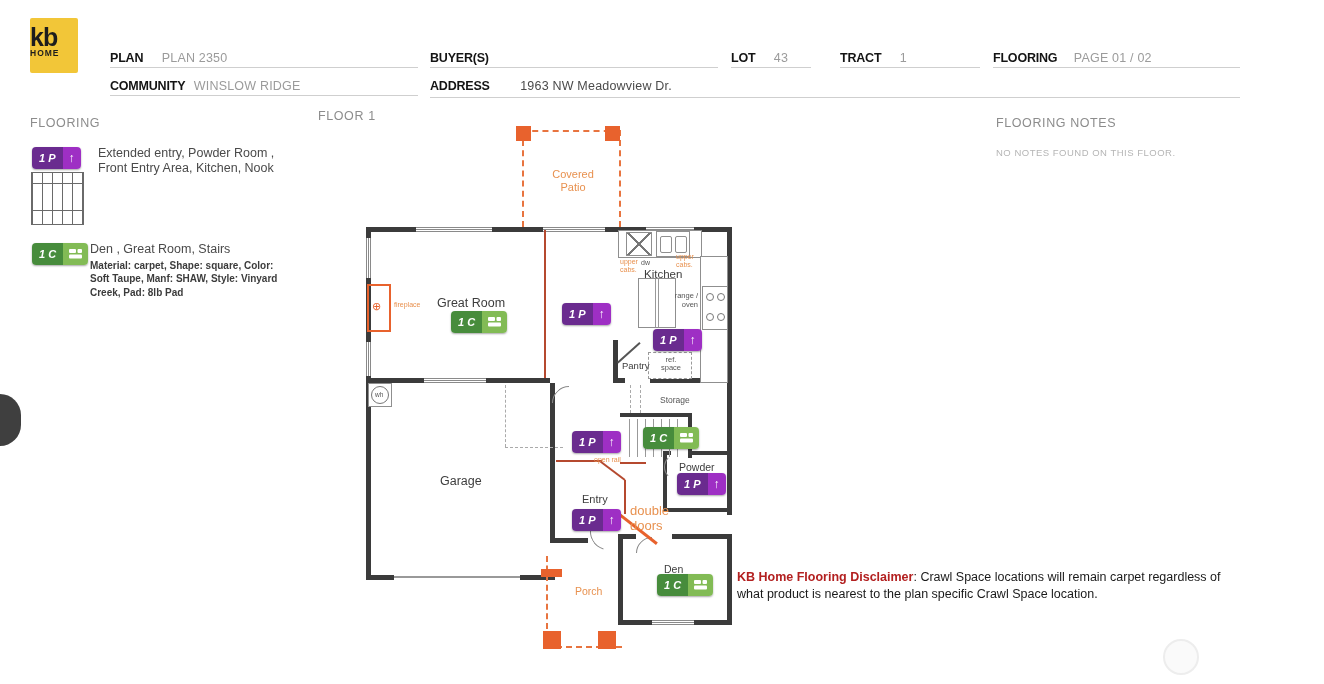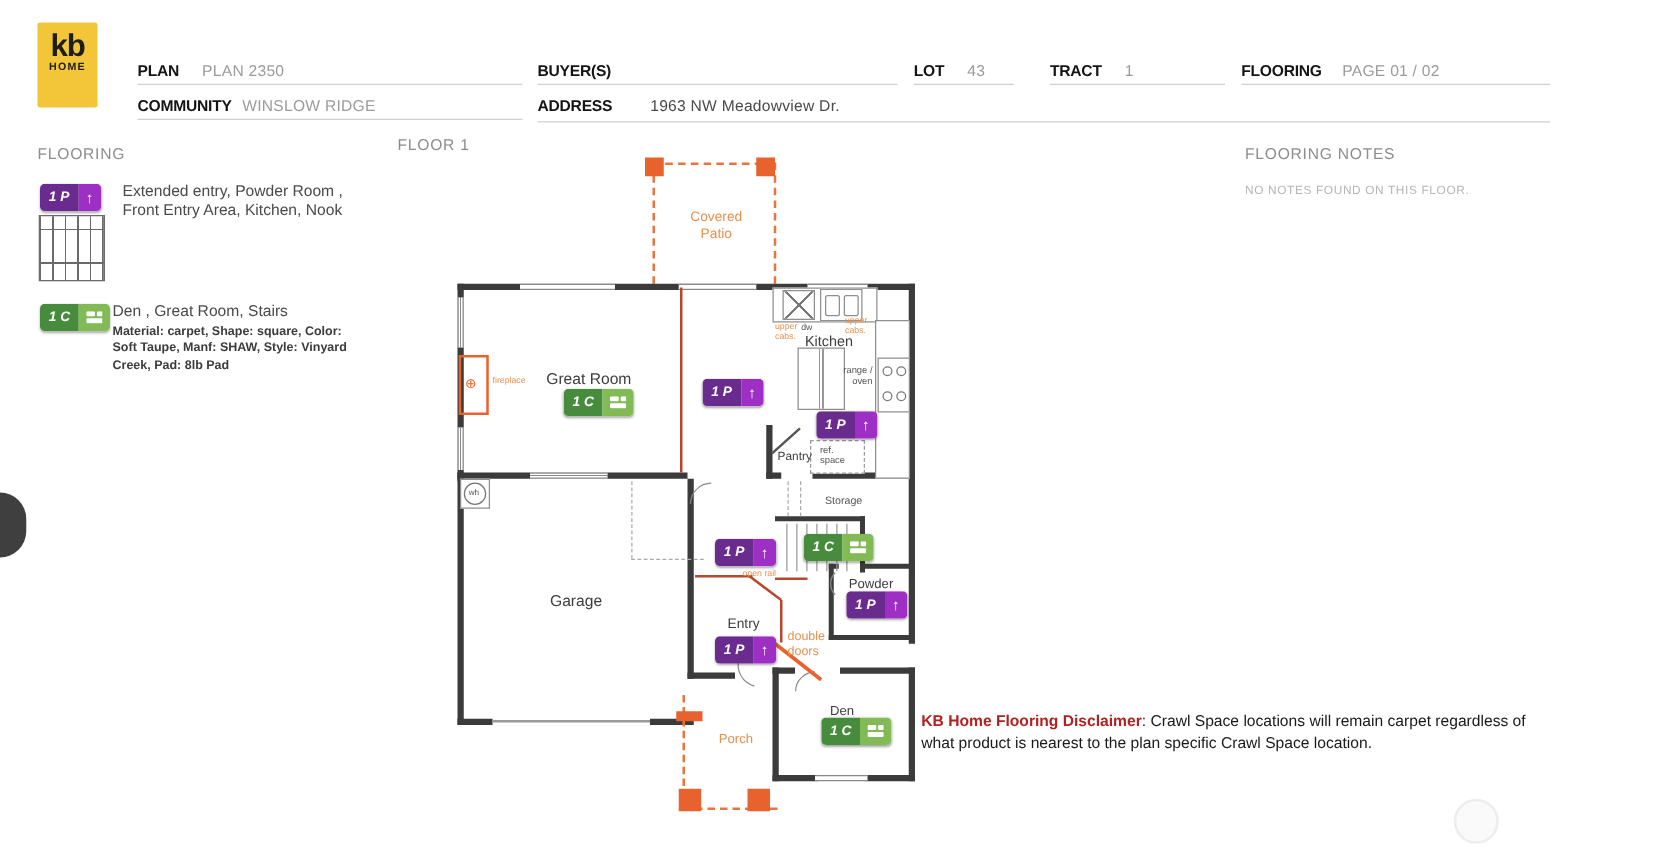--- a/index.html
+++ b/index.html
@@ -1,22 +1,22 @@
 <!DOCTYPE html>
 <html><head>
 <meta charset="utf-8">
 <style>
   * { box-sizing: border-box; margin: 0; padding: 0; }
   html,body { width:1324px; height:684px; background:#ffffff; overflow:hidden;
               font-family:"Liberation Sans", sans-serif; position:relative; }
   .abs { position:absolute; }
 
   
-  .logo { position:absolute; left:30px; top:18px; width:48px; height:68px;
-          background:#f2c638; border-radius:2px; text-align:center; padding-top:9px; }
+  .logo { position:absolute; left:30px; top:18px; width:48px; height:55px;
+          background:#f2c638; border-radius:2px; padding-top:9px; }
   .logo .l1 { font-size:25px; font-weight:bold; color:#1d1d1d; line-height:0.85; letter-spacing:-1px;}
   .logo .l2 { font-size:8.5px; font-weight:bold; color:#1d1d1d; letter-spacing:1px; }
   .flabel { font-size:12.5px; font-weight:bold; color:#141414; letter-spacing:-0.2px; }
   .fvalue { font-size:12.5px; color:#9b9b9b; letter-spacing:0.2px; }
   .fvalue.dark { color:#4a4a4a; }
   .uline { position:absolute; height:1px; background:#cfcfcf; }
   .grayhead { font-size:12.5px; color:#8c8c8c; letter-spacing:0.6px; }
 
   
   .badge { position:absolute; display:flex; align-items:stretch; height:22px;
@@ -258,24 +258,24 @@
   <div class="rlabel" style="left:440px;top:474px;font-size:12.5px">Garage</div>
   <div class="rlabel" style="left:679px;top:461px;font-size:10.5px">Powder</div>
   <div class="rlabel" style="left:582px;top:493px;font-size:11px">Entry</div>
   <div class="rlabel" style="left:664px;top:563px;font-size:10.5px">Den</div>
   <div class="olabel" style="left:575px;top:585px;font-size:10.5px">Porch</div>
 
   <div class="rlabel" style="left:641px;top:259px;font-size:7px;color:#555">dw</div>
   <div class="olabel" style="left:620px;top:258px;width:26px;font-size:7px;line-height:1.1">upper cabs.</div>
   <div class="olabel" style="left:676px;top:253px;width:26px;font-size:7px;line-height:1.1">upper cabs.</div>
   <div class="rlabel" style="left:664px;top:291px;width:34px;font-size:7.5px;color:#555;text-align:right;line-height:1.2">range / oven</div>
-  <div class="rlabel" style="left:656px;top:356px;width:30px;font-size:7.5px;color:#555;text-align:left;line-height:1.1">ref. space</div>
+  <div class="rlabel" style="left:656px;top:356px;width:30px;font-size:7.5px;color:#555;text-align:center;line-height:1.1">ref. space</div>
   <div class="rlabel" style="left:610px;top:431px;font-size:8px;color:#444">Up</div>
   <div class="olabel" style="left:594px;top:456px;font-size:7px">open rail</div>
-  <div class="olabel" style="left:630px;top:504px;width:32px;font-size:10px;line-height:1.15">double doors</div>
+  <div class="olabel" style="left:630px;top:504px;width:32px;font-size:13px;line-height:1.15">double doors</div>
 
   <div class="badge c" style="left:451px;top:311px">
     <span class="bcode">1 C</span>
     <span class="bic">
         <svg width="13" height="10" viewBox="0 0 13 10">
           <rect x="0" y="0" width="7" height="4" rx="1" fill="#fff"></rect>
           <rect x="8.5" y="0" width="4.5" height="4" rx="1" fill="#fff"></rect>
           <rect x="0" y="5.5" width="13" height="4" rx="1" fill="#fff"></rect>
         </svg>
       </span>

